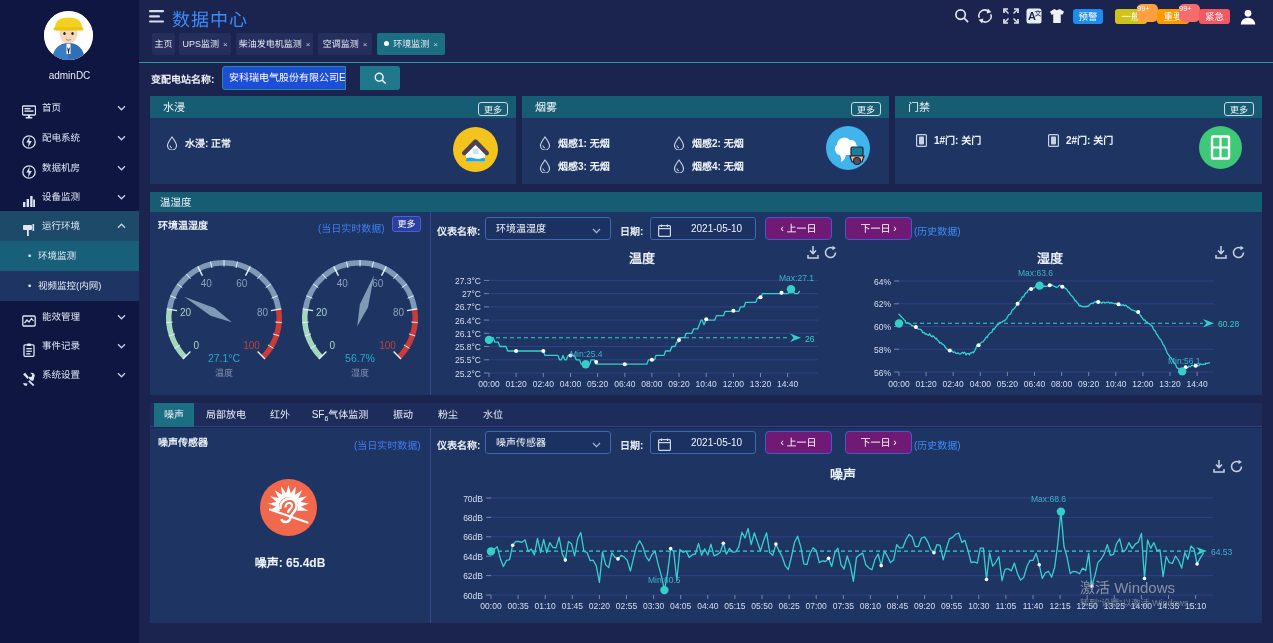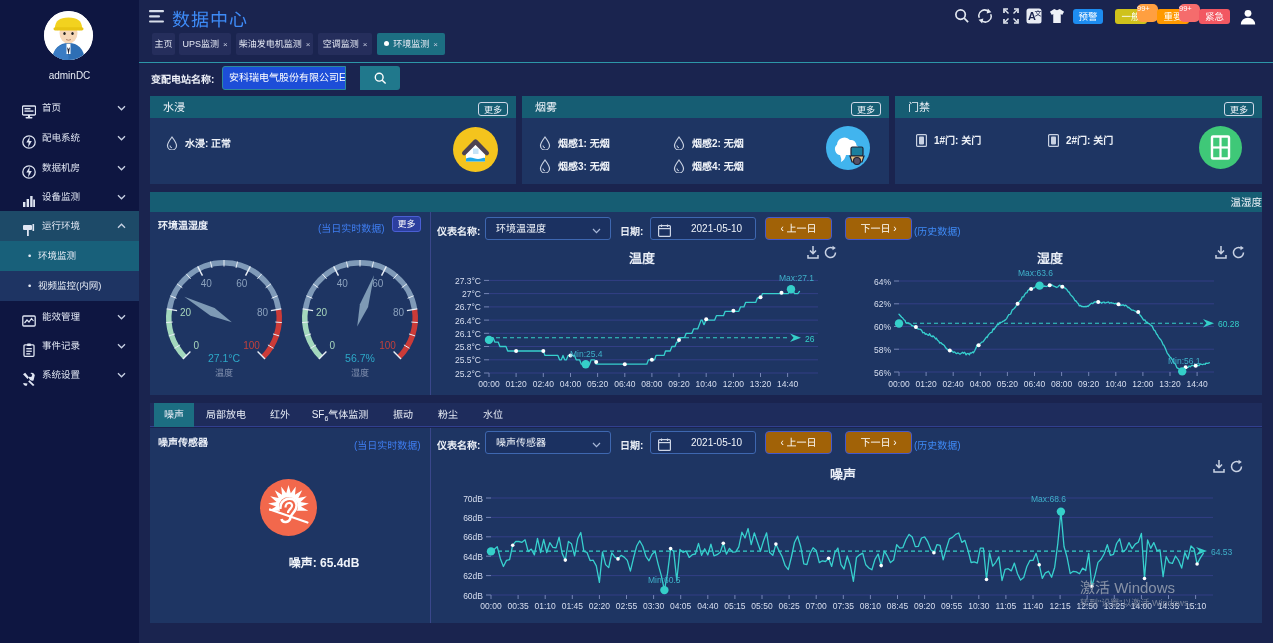--- a/index.html
+++ b/index.html
@@ -43,29 +43,29 @@
 .secbar{position:absolute;left:150px;width:1112px;height:20px;background:#165d73;color:#f0f4fa;font-size:10.5px;line-height:20px;padding-left:10px;}
 .secbody{position:absolute;left:150px;width:1112px;background:#1e3563;}
 .vdivider{position:absolute;left:430px;width:1px;background:#3a478b;}
 .ptitle{position:absolute;color:#e8edf6;font-size:10px;font-weight:bold;}
 .realtime{position:absolute;color:#3f7df0;font-size:10px;}
 .moreblue{position:absolute;width:29px;height:16px;background:#2c3f9f;border:1px solid #4a5fd4;border-radius:3px;color:#fff;font-size:9px;line-height:14px;text-align:center;}
 
 .clab{position:absolute;color:#eef2f8;font-size:10px;font-weight:bold;}
 .csel{position:absolute;width:126px;height:23px;background:#1b3161;border:1px solid #3e67b0;border-radius:3px;color:#f0f4fa;font-size:10px;line-height:21px;padding-left:10px;}
 .cdate{position:absolute;width:106px;height:23px;background:#1b3161;border:1px solid #3e67b0;border-radius:3px;color:#f0f4fa;font-size:10px;line-height:21px;padding-left:40px;}
-.cbtn{position:absolute;width:67px;height:23px;background:#a16207;border:1px solid #4558cc;border-radius:4px;color:#fff;font-size:10px;line-height:21px;text-align:center;}
+.cbtn{position:absolute;width:67px;height:23px;background:#701a75;border:1px solid #4558cc;border-radius:4px;color:#fff;font-size:10px;line-height:21px;text-align:center;}
 .hist{position:absolute;color:#3f8af5;font-size:10px;}
 .ctitle{position:absolute;color:#e8edf6;font-size:13px;font-weight:bold;}
 .cicons{position:absolute;width:30px;height:14px;color:#c9d2e4;}
 
 #btabs{position:absolute;left:150px;top:403px;width:1112px;height:24px;background:#1e2c5c;border-bottom:1px solid #31408f;}
 .btab{position:absolute;top:403px;height:24px;color:#e8edf6;font-size:10px;line-height:24px;text-align:center;}
 .btab.on{background:#1c6e82;}
-#noisetext{position:absolute;left:150px;width:280px;top:553px;text-align:center;color:#f0f4fa;font-size:12px;font-weight:bold;margin-left:34px;}
+#noisetext{position:absolute;left:150px;width:280px;top:553px;text-align:center;color:#f0f4fa;font-size:12px;font-weight:bold;}
 #wm1{position:absolute;left:1080px;top:576px;color:#9aa2b2;font-size:15px;opacity:.85;}
 #wm2{position:absolute;left:1080px;top:596px;color:#8d95a6;font-size:9px;opacity:.8;}
 </style>
 </head>
 <body>
 <div id="app">
 
 <div id="side">
   <div id="avatar">
     <svg width="49" height="49" viewBox="0 0 49 49">
@@ -300,21 +300,21 @@
       <path d="M24,30 L38,30 L36,36 L26,36 Z" fill="#e8c788" stroke="#223" stroke-width="1.2"></path>
       <circle cx="31" cy="35" r="3.5" fill="#555066" stroke="#223" stroke-width="1.2"></circle>
     </svg>
 <svg class="abs" style="left:1199px;top:126px" width="43" height="43" viewBox="0 0 43 43">
       <circle cx="21.5" cy="21.5" r="21.5" fill="#3fc878"></circle>
       <rect x="13" y="10.5" width="17" height="22" rx="1" fill="none" stroke="#fff" stroke-width="2.4"></rect>
       <line x1="21.5" y1="11" x2="21.5" y2="32" stroke="#fff" stroke-width="2.2"></line>
       <line x1="14" y1="21.5" x2="29" y2="21.5" stroke="#fff" stroke-width="2.2"></line>
     </svg>
 
-<div class="secbar" style="top:192px;text-align:right;">温湿度</div>
+<div class="secbar" style="top:192px;">温湿度</div>
 <div class="secbody" style="top:212px;height:183px;"></div>
 <div class="vdivider" style="top:212px;height:183px;"></div>
 <div class="ptitle" style="left:158px;top:217px;">环境温湿度</div>
 <div class="realtime" style="left:318px;top:220px;">(当日实时数据)</div>
 <div class="moreblue" style="left:392px;top:216px;">更多</div>
 <svg width="300" height="160" viewBox="150 238 300 160" style="position:absolute;left:150px;top:238px" font-family="&quot;Liberation Sans&quot;,sans-serif">
       <path d="M184.93,357.07 A55.25,55.25 0 0 1 169.43,309.36" fill="none" stroke="#a3d8bd" stroke-width="5.5"></path>
 <path d="M169.43,309.36 A55.25,55.25 0 0 1 278.57,309.36" fill="none" stroke="#7f9ab8" stroke-width="5.5"></path>
 <path d="M278.57,309.36 A55.25,55.25 0 0 1 263.07,357.07" fill="none" stroke="#cc3b38" stroke-width="5.5"></path>
 <line x1="182.99" y1="359.01" x2="190.41" y2="351.59" stroke="#e9eff6" stroke-width="1.4"></line>

